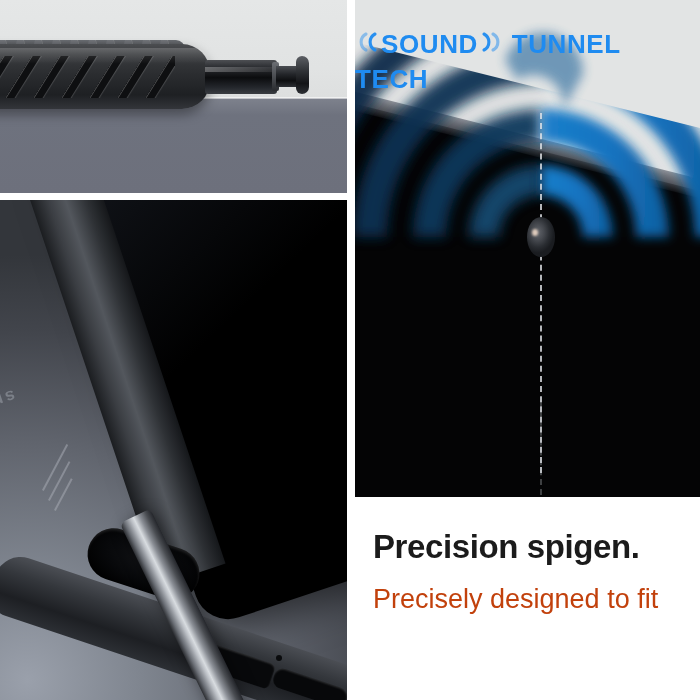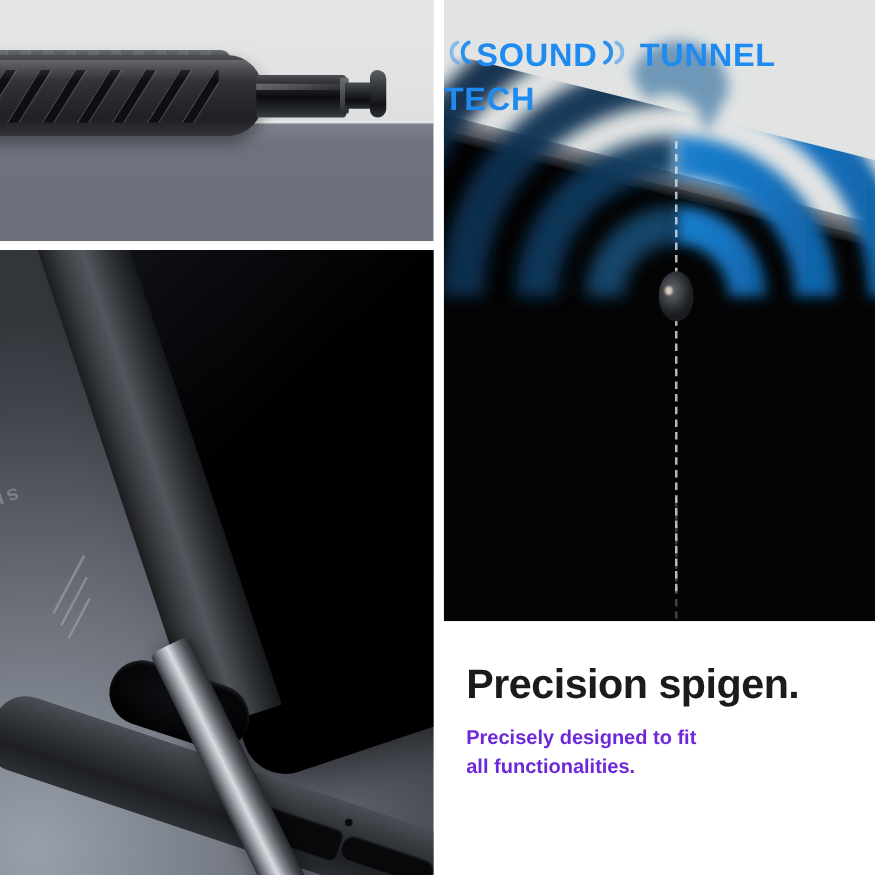--- a/index.html
+++ b/index.html
@@ -215,21 +215,21 @@
   }
 
   
   .text-block { position:absolute; left:373px; top:528px; width:320px; }
   .tb-heading {
     font-size:33px; font-weight:700; color:#1b1b1b;
     letter-spacing:-0.4px; line-height:1.18;
   }
   .tb-body {
     margin-top:13px;
-    font-size:16px; color:#6d28d9; line-height:1.42; font-weight:700;
+    font-size:27px; color:#c2410c; line-height:1.42; font-weight:400;
   }
   .tb-body div { white-space:nowrap; }
 
   
   .gutter-v { position:absolute; left:347px; top:0; width:8px; height:700px; background:#fff; z-index:20; }
   .gutter-h { position:absolute; left:0; top:193px; width:347px; height:7px; background:#fff; z-index:20; }
   .gutter-r { position:absolute; left:355px; top:497px; width:345px; height:10px; background:#fff; z-index:20; }
 </style>
 </head>
 <body>
@@ -371,20 +371,19 @@
         </span>&nbsp;<span>TUNNEL</span>
       </div>
       <div class="tr-title-line">TECH</div>
     </div>
   </div>
 
   <div class="text-block">
     <div class="tb-heading">Precision spigen.</div>
     <div class="tb-body">
       <div>Precisely designed to fit</div>
-      <div>all functionalities.</div>
     </div>
   </div>
 
   <div class="gutter-v"></div>
   <div class="gutter-h"></div>
   <div class="gutter-r"></div>
 </div>
 
 </body></html>

